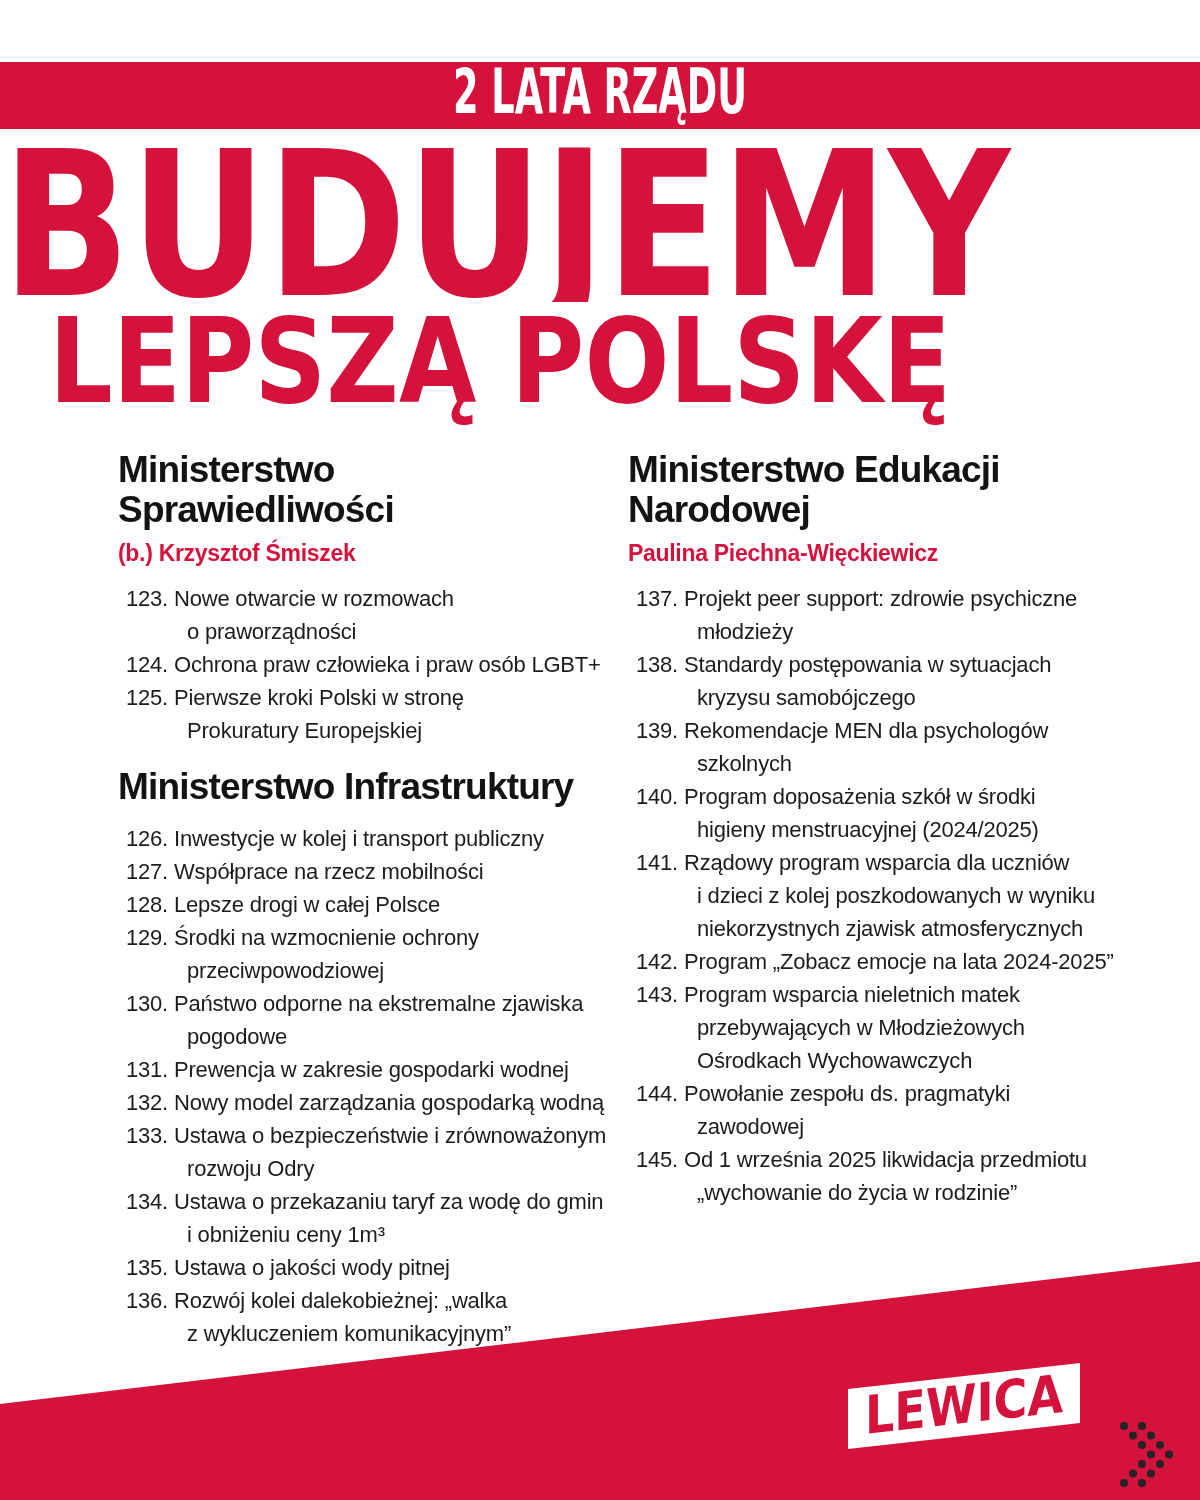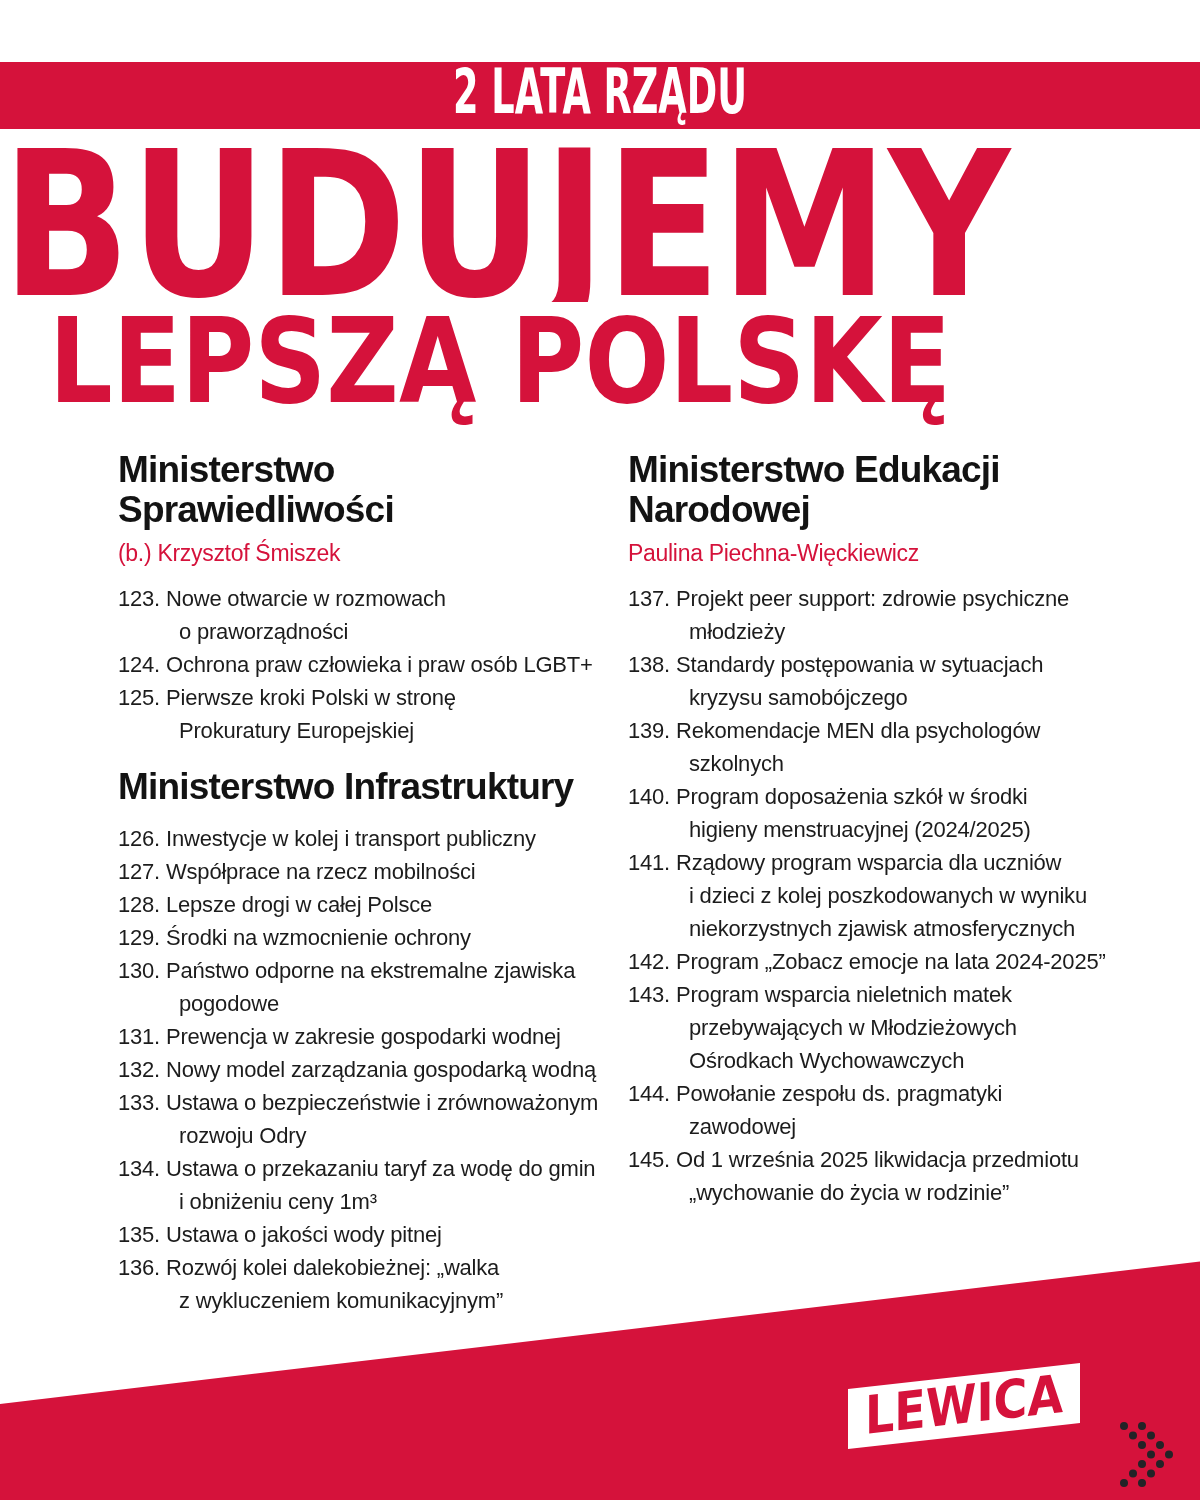--- a/index.html
+++ b/index.html
@@ -18,26 +18,26 @@
   .headline .l2{margin-top:12px;}
   
   .content{position:absolute;top:450px;left:118px;width:1036px;display:flex;}
   .col{width:510px;flex:none;}
   .section{margin-bottom:20px;}
   .ministry-title{
     margin:0;font-size:37px;line-height:40px;font-weight:700;
     letter-spacing:-0.8px;color:#131313;
   }
   .minister{
-    margin-top:10px;font-size:23px;font-weight:400;
+    margin-top:10px;font-size:23px;font-weight:700;
     letter-spacing:-0.3px;color:#D5123B;
   }
   .items{margin-top:15px;}
   .item{display:flex;font-size:22px;line-height:33px;color:#1c1c1c;letter-spacing:-0.2px;}
-  .item .num{width:48px;flex:none;}
+  .item .num{width:48px;flex:none;margin-left:8px;}
   .item .txt{flex:1;}
   .item .txt .cont{padding-left:13px;}
   
   .band{
     position:absolute;left:0;top:0;width:1200px;height:1500px;
     background:#D5123B;
     clip-path:polygon(0 93.6%,100% 84.1%,100% 100%,0 100%);
   }
   
   .logo-box{
@@ -118,20 +118,21 @@
           <div class="item">
             <span class="num">128.</span>
             <span class="txt">
               <div>Lepsze drogi w całej Polsce</div>
             </span>
           </div>
           <div class="item">
             <span class="num">129.</span>
             <span class="txt">
               <div>Środki na wzmocnienie ochrony</div>
+              <div class="cont">przeciwpowodziowej</div>
             </span>
           </div>
           <div class="item">
             <span class="num">130.</span>
             <span class="txt">
               <div>Państwo odporne na ekstremalne zjawiska</div>
               <div class="cont">pogodowe</div>
             </span>
           </div>
           <div class="item">

